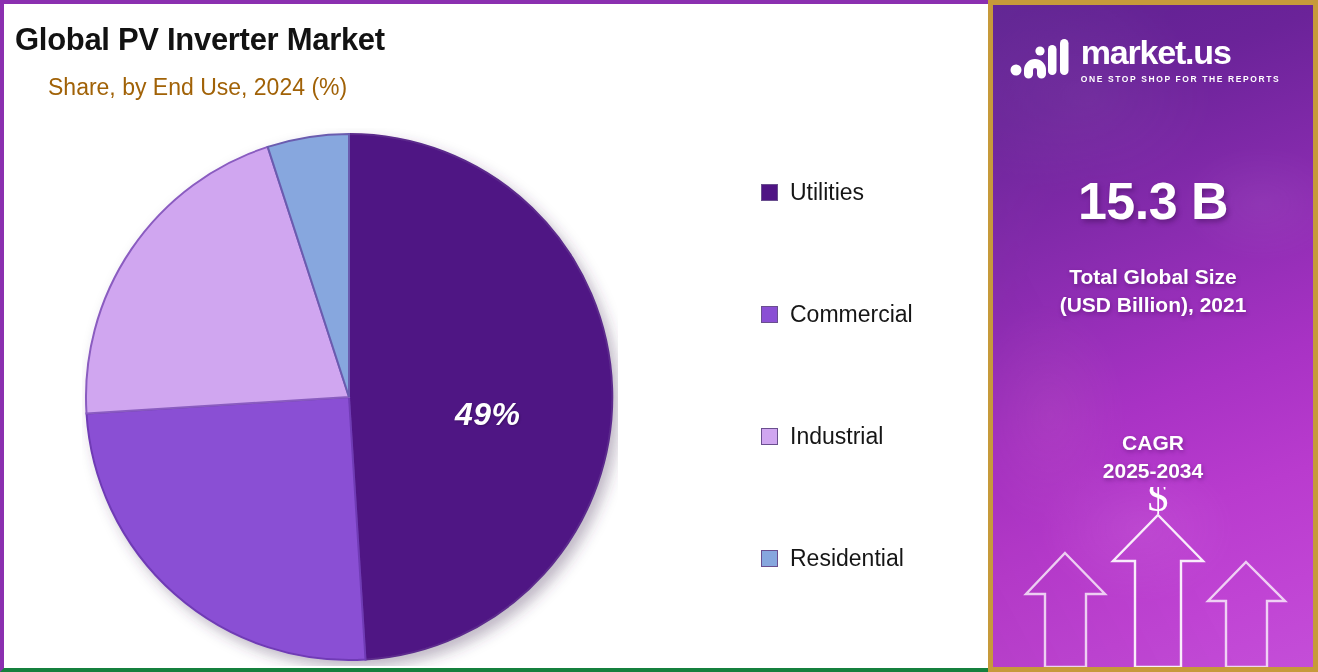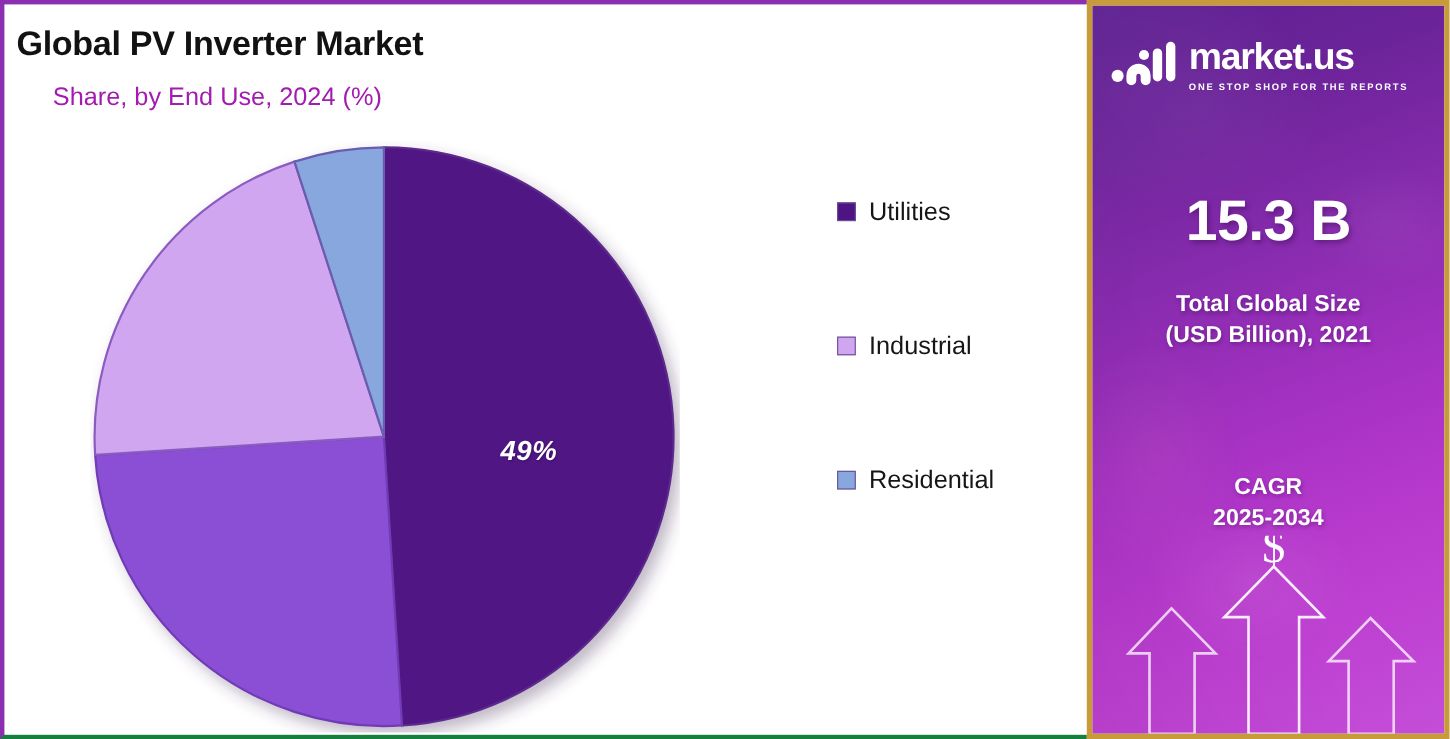--- a/index.html
+++ b/index.html
@@ -41,39 +41,39 @@
     color: #121212;
     letter-spacing: -0.3px;
     white-space: nowrap;
   }
   .chart-subtitle {
     position: absolute;
     left: 44px;
     top: 70px;
     font-size: 23px;
     font-weight: normal;
-    color: #a21caf;
+    color: #a16207;
     white-space: nowrap;
   }
 
   
   .pie-wrap {
     position: absolute;
     left: 78px;
     top: 124px;
     width: 536px;
     height: 538px;
   }
   .pie-svg { display: block; }
 
   .pie-label {
     position: absolute;
     left: 451px;
     top: 392px;
-    font-size: 25px;
+    font-size: 32px;
     font-weight: bold;
     font-style: italic;
     color: #ffffff;
     letter-spacing: 0.5px;
     text-shadow: 1px 1px 2px rgba(0,0,0,0.25);
   }
 
   
   .legend {
     position: absolute;
@@ -233,20 +233,24 @@
 
     <div class="pie-label">49%</div>
 
     <div class="legend">
 
       <div class="legend-item">
         <span class="legend-swatch" style="background:#4F1484"></span>
         <span class="legend-label">Utilities</span>
       </div>
 
+      <div class="legend-item">
+        <span class="legend-swatch" style="background:#8A4FD4"></span>
+        <span class="legend-label">Commercial</span>
+      </div>
 
       <div class="legend-item">
         <span class="legend-swatch" style="background:#D0A6F0"></span>
         <span class="legend-label">Industrial</span>
       </div>
 
       <div class="legend-item">
         <span class="legend-swatch" style="background:#87A7DE"></span>
         <span class="legend-label">Residential</span>
       </div>

